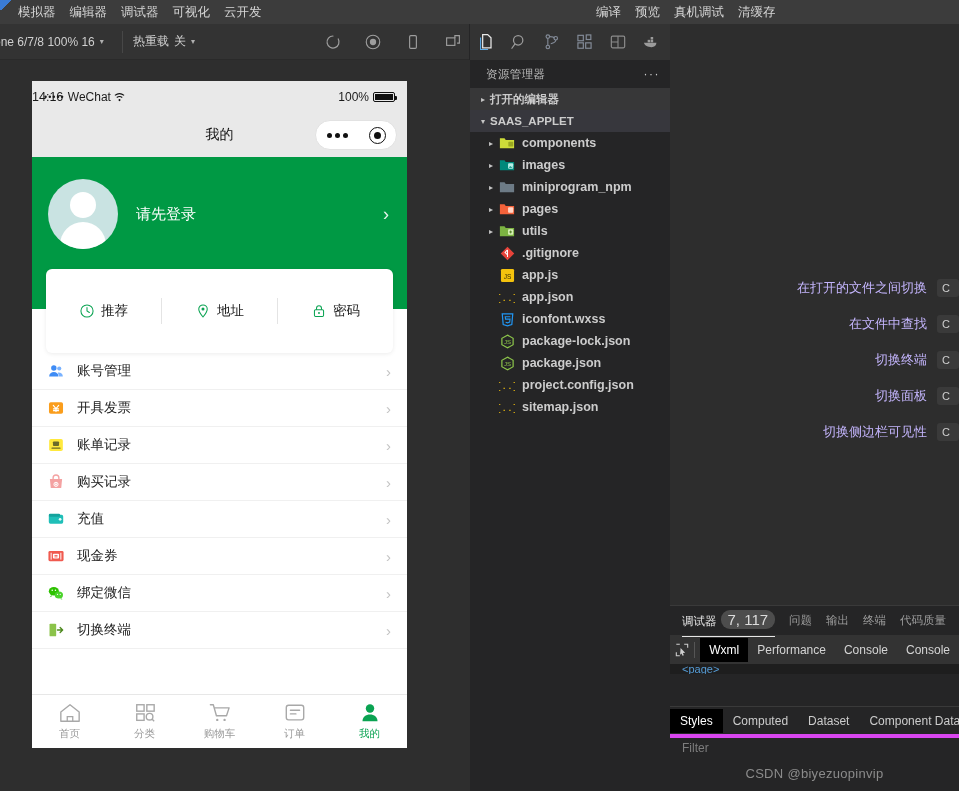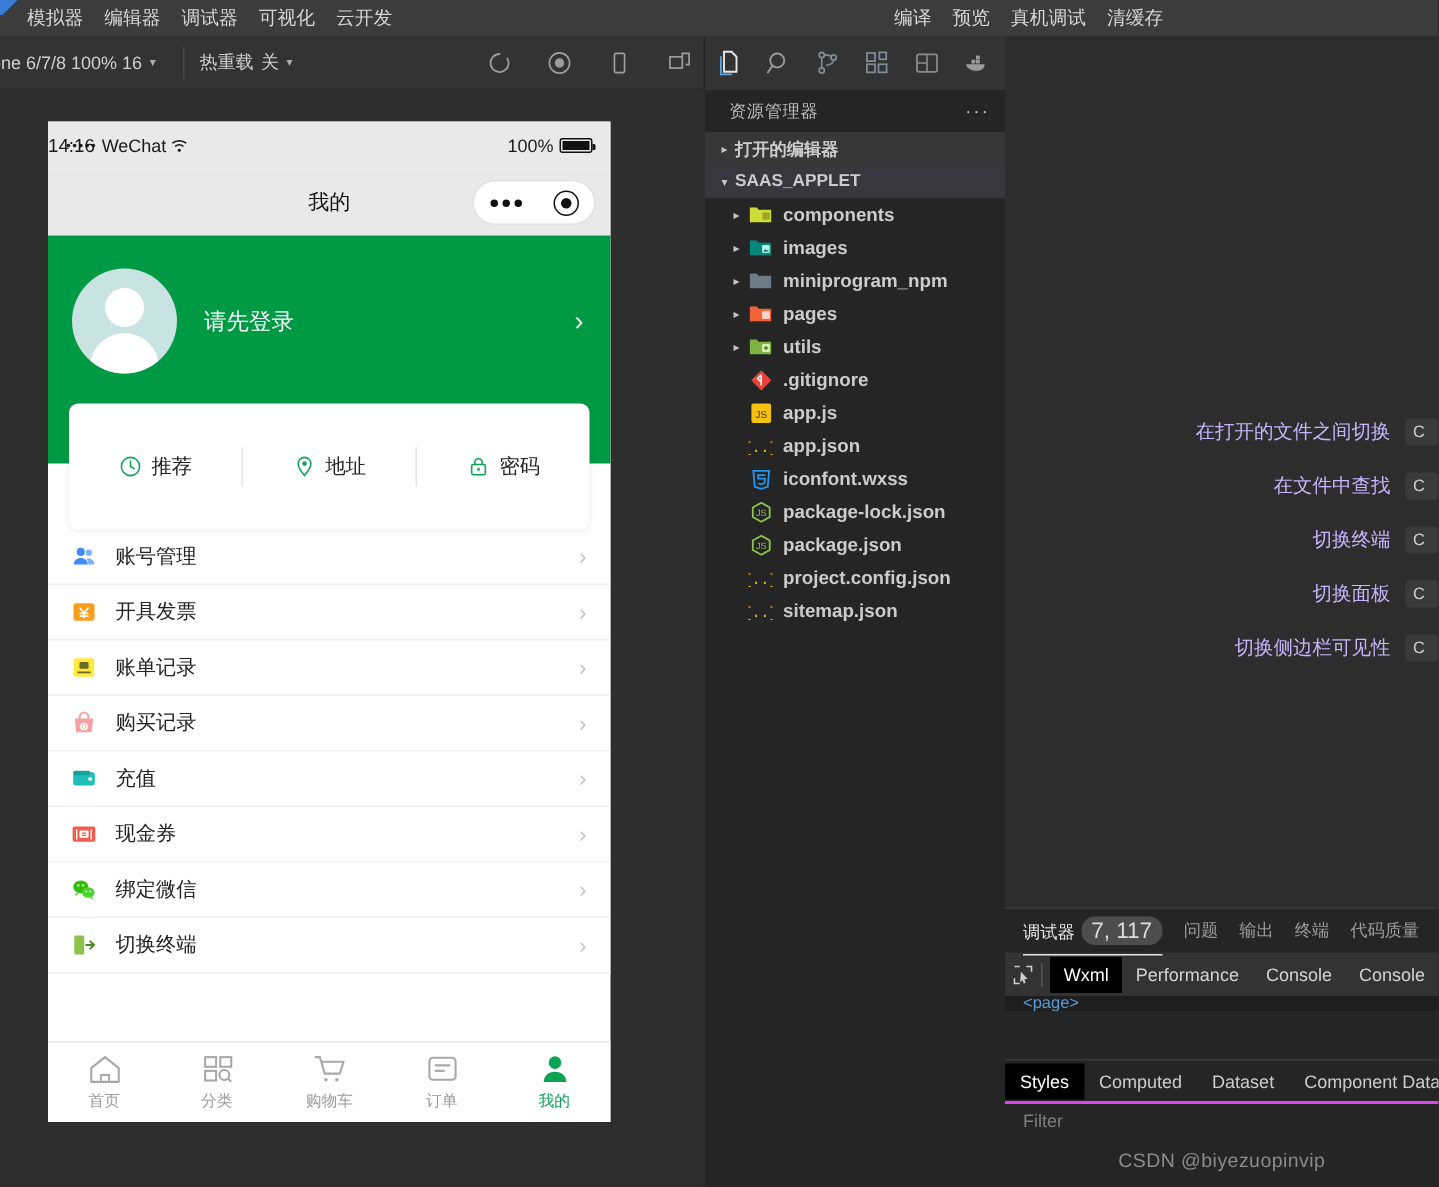--- a/index.html
+++ b/index.html
@@ -204,21 +204,21 @@
   .code-gap { height: 32px; background: #252526; }
   .style-tabs {
     height: 28px; background: #252526; display: flex; align-items: center;
     font-size: 12px; color: #cccccc; border-top: 1px solid #3a3a3a;
   }
   .st { padding: 5px 10px; white-space: nowrap; }
   .st.active { background: #000; color: #fff; }
   .filterbar {
     height: 24px; background: #252526; color: #7d7d7d; font-size: 12px;
     display: flex; align-items: center; padding-left: 12px;
-    border-top: 2px solid #d946ef;
+    border-top: 4px solid #d946ef;
   }
   .watermark {
     position: absolute; left: 0; bottom: 10px; width: 289px; text-align: center;
     color: #8b8b8b; font-size: 13px; letter-spacing: .3px;
   }
   .vsep { position: absolute; left: 469px; top: 24px; width: 1px; height: 767px; background: #252526; }
 </style>
 </head>
 <body>
 

